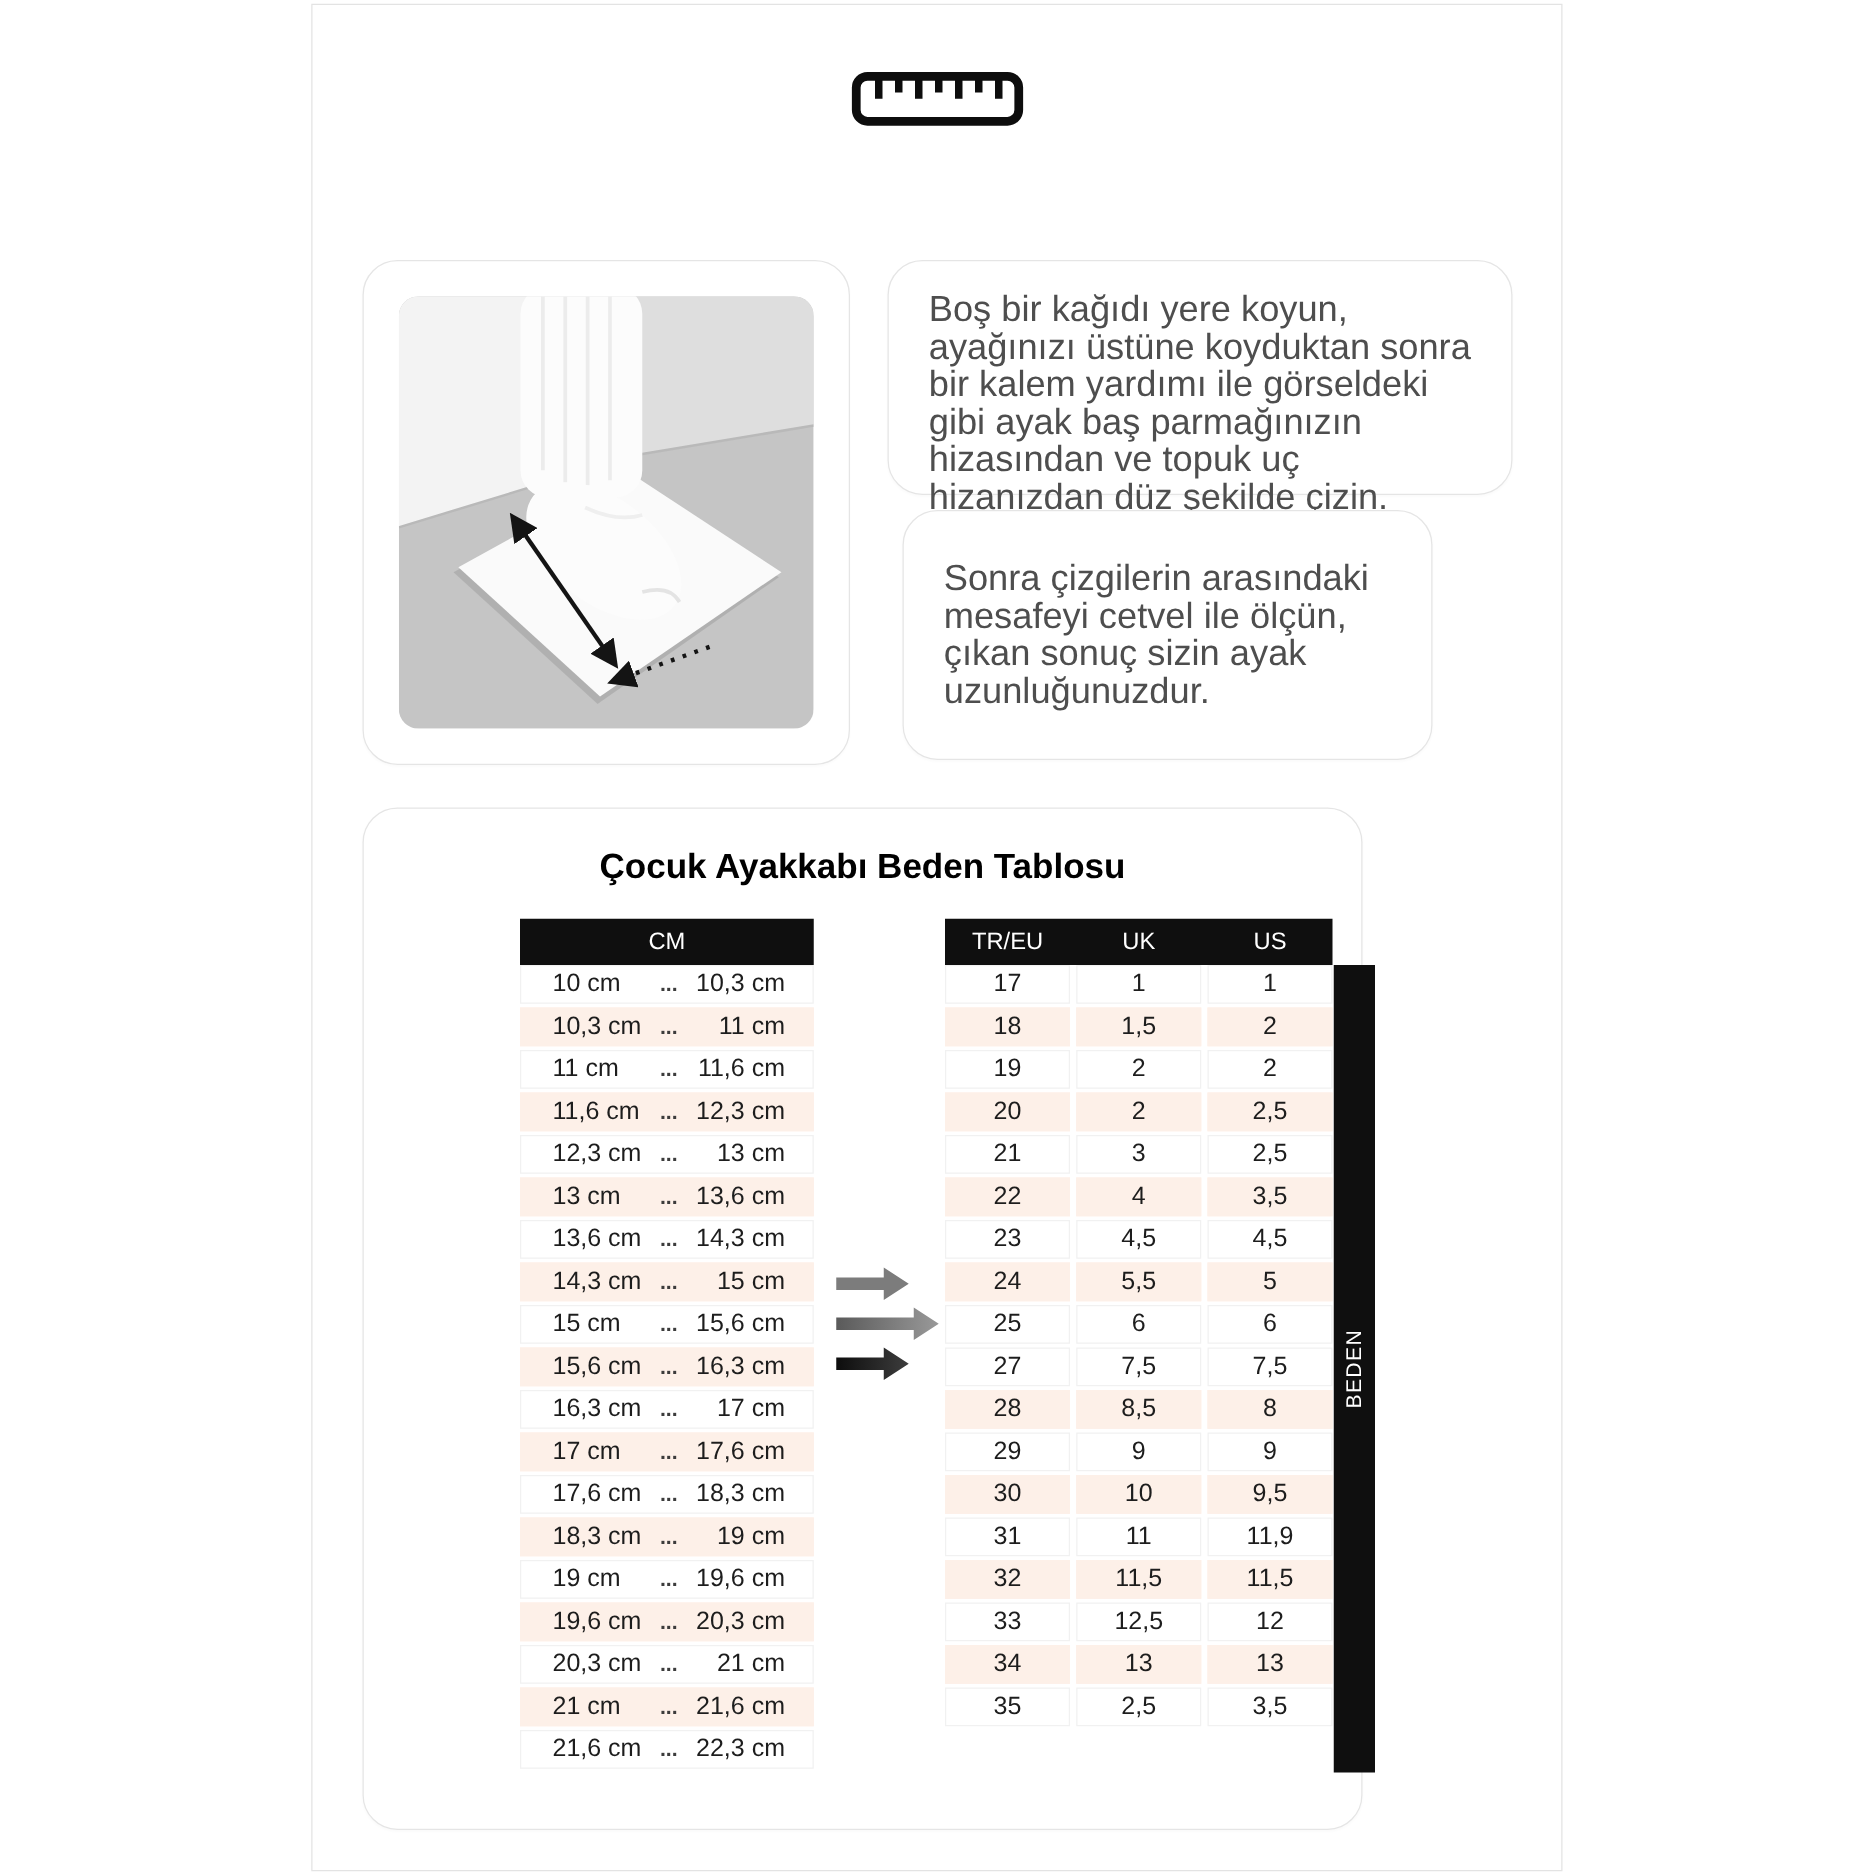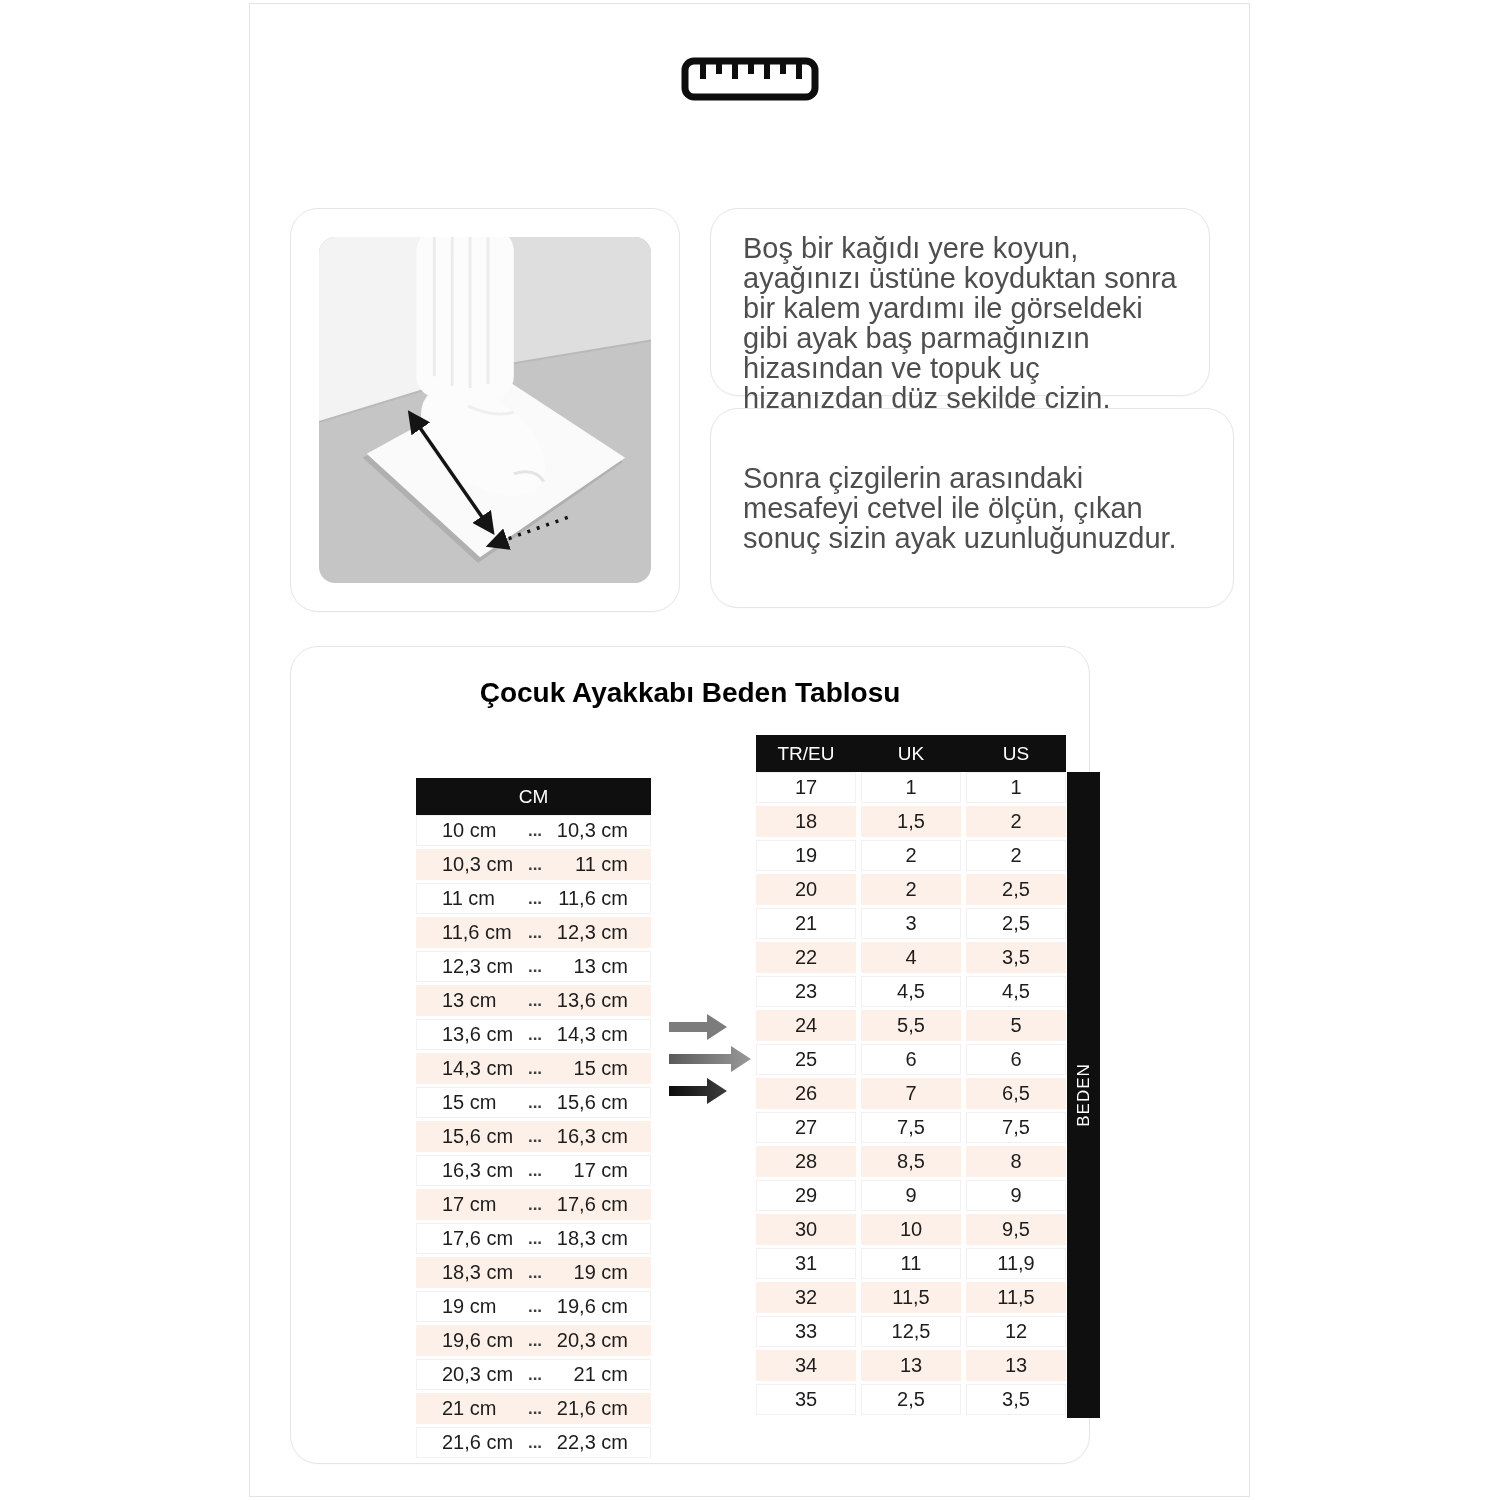--- a/index.html
+++ b/index.html
@@ -15,32 +15,32 @@
         font-size:29px; font-weight:700; color:#000; letter-spacing:0.2px; }
 
   .card { position:absolute; background:#fff; border:1px solid #e5e5e5; border-radius:28px;
           box-shadow:0 1px 2px rgba(0,0,0,0.02); }
   .image-card { left:40px; top:204px; width:390px; height:404px; }
   .photo { position:absolute; left:28px; top:28px; right:28px; bottom:28px;
            border-radius:16px; overflow:hidden; }
   .photo svg { display:block; width:100%; height:100%; }
 
   .tcard1 { left:460px; top:204px; width:500px; height:188px; padding:24px 32px 0 32px; }
-  .tcard2 { left:460px; top:404px; width:524px; height:200px; padding:0 32px;
+  .tcard2 { left:472px; top:404px; width:424px; height:200px; padding:0 32px;
             display:flex; align-items:center; }
   .instr { font-size:29px; line-height:30px; color:#4e4e4e; }
 
   .table-card { left:40px; top:642px; width:800px; height:818px; }
   .h2 { position:absolute; left:0; top:30px; width:100%; text-align:center;
         font-size:28px; font-weight:700; color:#000; }
 
   .thead { background:#0f0f0f; color:#fff; font-size:19px; font-weight:500;
            height:37px; display:flex; align-items:center; }
 
-  .cm-table { position:absolute; left:125px; top:88px; width:235px;margin-top:43px; }
+  .cm-table { position:absolute; left:125px; top:88px; width:235px; }
   .cm-table .thead { justify-content:center; }
   .cm-row { height:31px; margin-bottom:3px; display:flex; align-items:center;
             font-size:20px; font-weight:500; color:#1d1d1d; padding:0 22px 0 25px; }
   .cm-row .from { flex:1; text-align:left; }
   .cm-row .sep  { width:26px; text-align:center; font-weight:700; color:#3c3c3c; font-size:17px; }
   .cm-row .to   { flex:1; text-align:right; }
   .row-base { background:#fff; border:1px solid #f1f1f1; }
   .row-alt  { background:#fdf0e8; border:1px solid #fdf0e8; }
 
   .size-table { position:absolute; left:465px; top:88px; width:310px; }
@@ -296,25 +296,20 @@
               <span class="size-cell row-alt">24</span>
               <span class="size-cell row-alt">5,5</span>
               <span class="size-cell row-alt">5</span>
             </div>
             <div class="size-row">
               <span class="size-cell row-base">25</span>
               <span class="size-cell row-base">6</span>
               <span class="size-cell row-base">6</span>
             </div>
             <div class="size-row">
-              <span class="size-cell row-alt">26</span>
-              <span class="size-cell row-alt">7</span>
-              <span class="size-cell row-alt">6,5</span>
-            </div>
-            <div class="size-row">
               <span class="size-cell row-base">27</span>
               <span class="size-cell row-base">7,5</span>
               <span class="size-cell row-base">7,5</span>
             </div>
             <div class="size-row">
               <span class="size-cell row-alt">28</span>
               <span class="size-cell row-alt">8,5</span>
               <span class="size-cell row-alt">8</span>
             </div>
             <div class="size-row">

